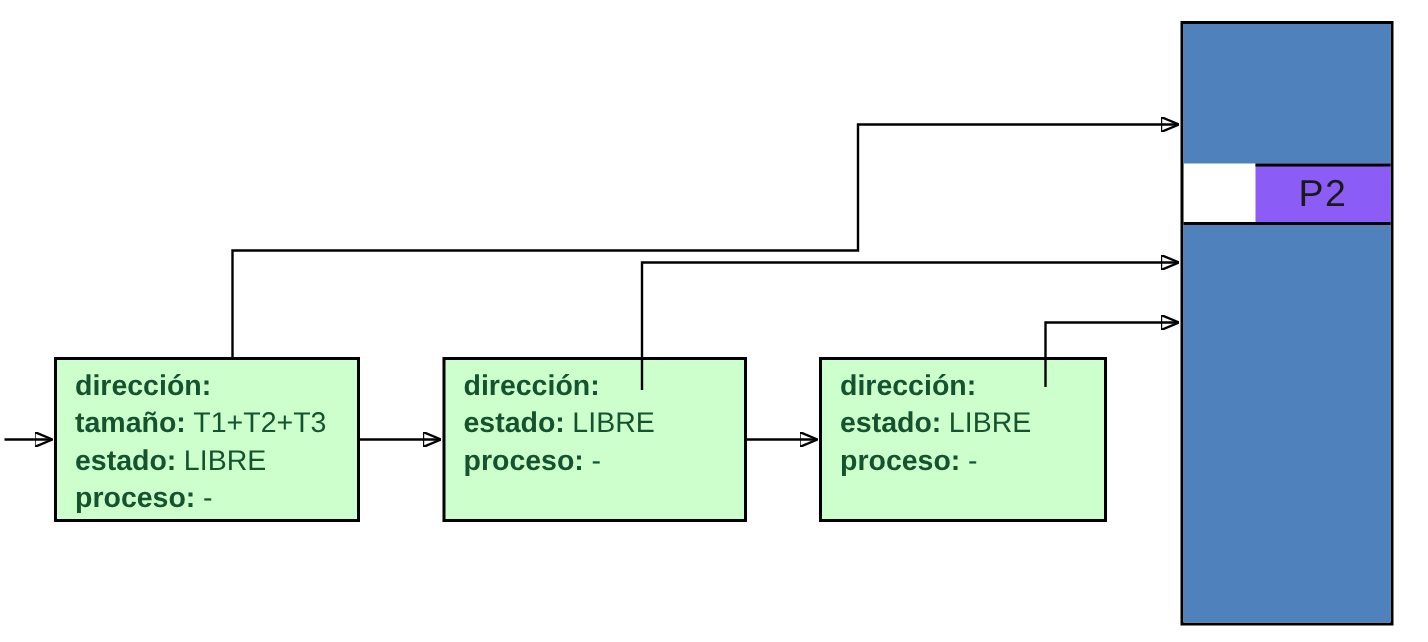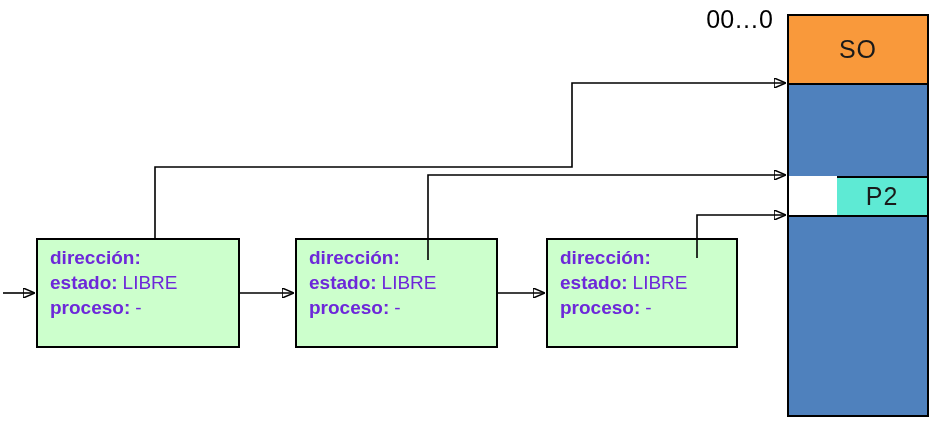--- a/index.html
+++ b/index.html
@@ -29,50 +29,49 @@
   }
   .addr-top { top:5px; }
   .addr-bottom { top:388px; }
 
   
   .node {
     position:absolute; top:238px; height:110px;
     border:2px solid #000; box-sizing:border-box;
     padding:5px 0 0 12px;
   }
-  .node .row { font-size:19px; line-height:25px; color:#6d28d9; white-space:nowrap; }
+  .node .row { font-size:19px; line-height:25px; color:#14532d; white-space:nowrap; }
   .lbl { font-weight:bold; }
   .val { font-weight:normal; margin-left:5px; }
   .val:empty { margin-left:0; }
 
   
   .wires { position:absolute; left:0; top:0; width:952px; height:428px; pointer-events:none; }
   .wires path { stroke:#000; stroke-width:1.6; fill:none; }
 </style>
 </head>
 <body>
 
 <div class="canvas">
 
-  <div class="addr addr-top">00…0</div>
 
   <div class="mem">
-    <div class="seg seg-so" style="background-color: rgb(249, 153, 59);">
-      <span class="seg-label">SO</span>
-    </div>
     <div class="seg seg-b1" style="background-color: rgb(79, 129, 189);"></div>
-    <div class="seg seg-p2" style="background-color: #5eead4; margin-left: 48px;">
+    <div class="seg seg-p2" style="background-color: #8b5cf6; margin-left: 48px;">
       <span class="seg-label">P2</span>
     </div>
     <div class="seg seg-b2" style="background-color: rgb(79, 129, 189);"></div>
   </div>
 
   <div class="node" style="left: 36px; width: 204px; background-color: rgb(204, 255, 204);">
     <div class="row">
       <span class="lbl">dirección:</span><span class="val"></span>
+    </div>
+    <div class="row">
+      <span class="lbl">tamaño:</span><span class="val">T1+T2+T3</span>
     </div>
     <div class="row">
       <span class="lbl">estado:</span><span class="val">LIBRE</span>
     </div>
     <div class="row">
       <span class="lbl">proceso:</span><span class="val">-</span>
     </div>
   </div>
 
   <div class="node" style="left: 295px; width: 203px; background-color: rgb(204, 255, 204);">

